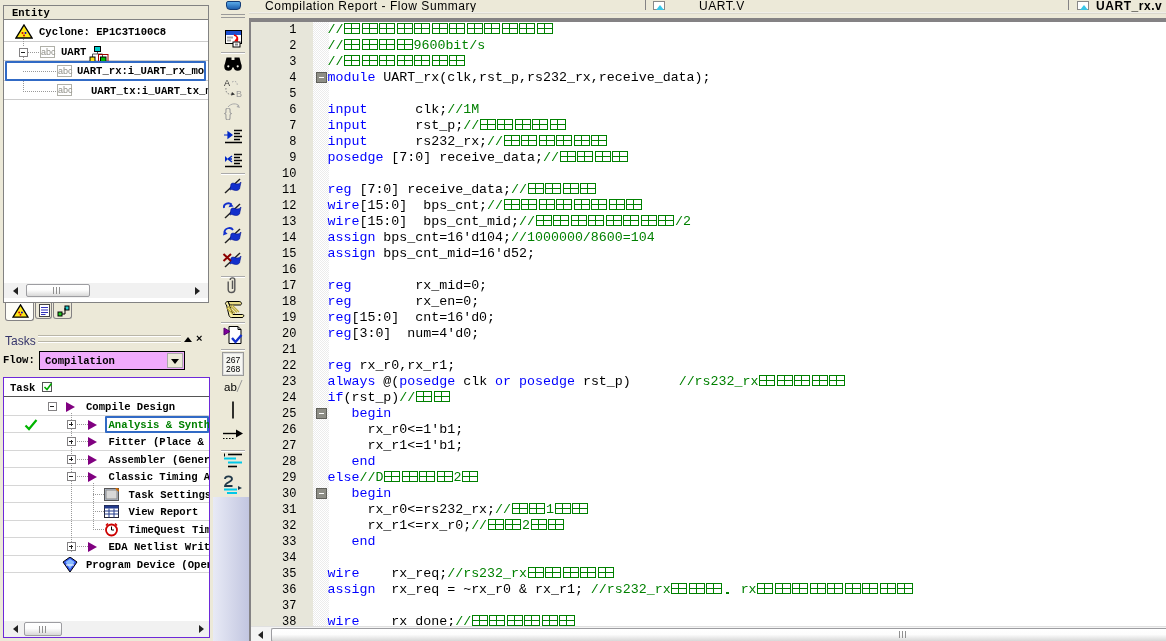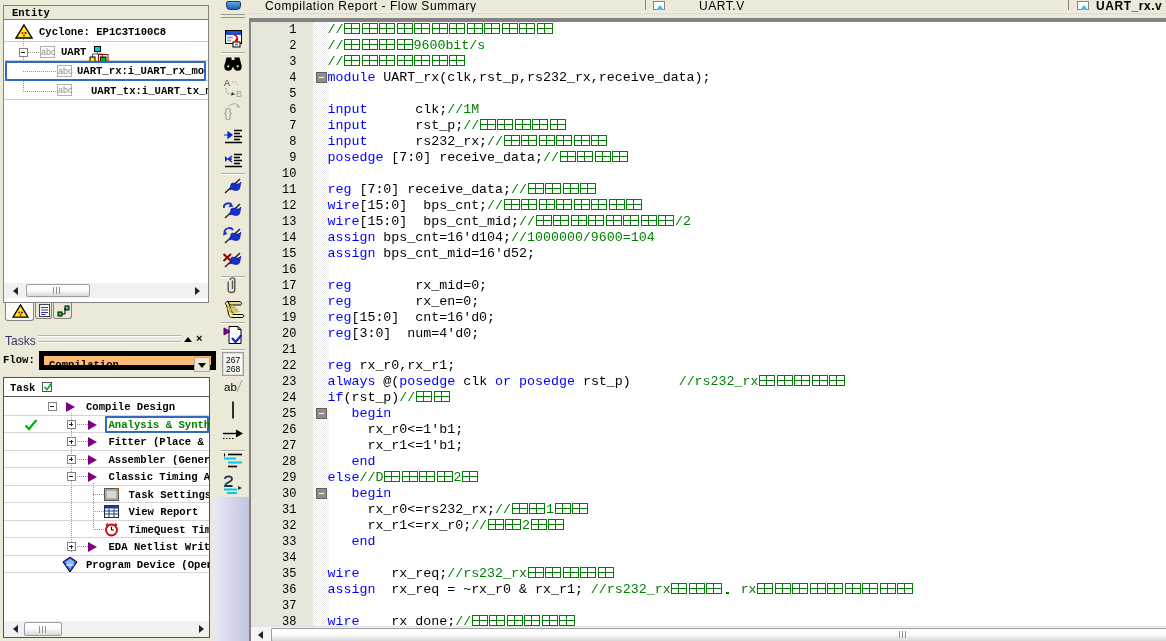--- a/index.html
+++ b/index.html
@@ -38,21 +38,21 @@
 .sbthumb{position:absolute;border:1px solid #9d9da1;border-radius:2px;background:linear-gradient(#fff,#fdfdfd 45%,#d8d8d8)}
 .grip3{position:absolute;width:8px;height:7px;background-image:repeating-linear-gradient(90deg,#909090 0 1px,transparent 1px 3px)}
 .arr{position:absolute;width:0;height:0}
 .navtab{position:absolute;background:#ece9d8;border:1px solid #848284;border-top:none;border-radius:0 0 3px 3px}
 
 #taskstitle{left:0;top:331px;width:212px;height:18px}
 #taskstitle .t{position:absolute;left:5px;top:3px;font:12px "Liberation Sans",sans-serif;color:#35356b}
 #taskstitle .g{position:absolute;left:38px;top:4px;width:143px;height:7px;
  border-top:1px solid #b9b6a8;border-bottom:1px solid #b9b6a8;box-shadow:inset 0 1px 0 #fff,0 1px 0 #fff}
 #flowrow .lbl{position:absolute;left:3px;top:3px;font:bold 10.6px "Liberation Mono",monospace}
-#combo{position:absolute;left:39px;top:0;width:177px;height:19px;background:#fdba74;border:5px solid #000000}
+#combo{position:absolute;left:39px;top:0;width:146px;height:19px;background:#f0abfc;border:1px solid #000000}
 #combo .cv{position:absolute;left:5px;top:3px;font:bold 10.6px "Liberation Mono",monospace}
 #combo .btn{position:absolute;right:1px;top:1px;width:16px;height:15px;background:#ece9d8;border:1px solid #aaa}
 #tasktbl{left:3px;top:377px;width:207px;height:261px;background:#fff;border:1px solid #6d28d9;overflow:hidden}
 #tasktbl .hd{height:19px;background:#fff;border-bottom:1px solid #555;font:bold 10.6px "Liberation Mono",monospace;padding:3px 0 0 6px}
 .trow{position:absolute;left:0;width:205px;height:17.55px;border-bottom:1px solid #d6d6d6;background:#fff}
 .ttxt{position:absolute;top:3px;font:bold 10.6px "Liberation Mono",monospace;white-space:nowrap}
 .play{position:absolute;width:0;height:0;border-left:9px solid #800080;border-top:5px solid transparent;border-bottom:5px solid transparent}
 
 #tbcol{left:217px;top:12px;width:32px;height:485px;background:#ece9d8}
 #tblav{left:213px;top:497px;width:36px;height:144px;background:linear-gradient(90deg,#e8eaf6,#c2c6e0)}
@@ -406,21 +406,21 @@
 <b>module</b> UART_rx(clk,rst_p,rs232_rx,receive_data);
 
 <b>input</b>      clk;<i>//1M</i>
 <b>input</b>      rst_p;<i>//<s class="j"></s><s class="j"></s><s class="j"></s><s class="j"></s><s class="j"></s></i>
 <b>input</b>      rs232_rx;<i>//<s class="j"></s><s class="j"></s><s class="j"></s><s class="j"></s><s class="j"></s><s class="j"></s></i>
 <b>posedge</b> [7:0] receive_data;<i>//<s class="j"></s><s class="j"></s><s class="j"></s><s class="j"></s></i>
 
 <b>reg</b> [7:0] receive_data;<i>//<s class="j"></s><s class="j"></s><s class="j"></s><s class="j"></s></i>
 <b>wire</b>[15:0]  bps_cnt;<i>//<s class="j"></s><s class="j"></s><s class="j"></s><s class="j"></s><s class="j"></s><s class="j"></s><s class="j"></s><s class="j"></s></i>
 <b>wire</b>[15:0]  bps_cnt_mid;<i>//<s class="j"></s><s class="j"></s><s class="j"></s><s class="j"></s><s class="j"></s><s class="j"></s><s class="j"></s><s class="j"></s>/2</i>
-<b>assign</b> bps_cnt=16'd104;<i>//1000000/9600=104</i>
+<b>assign</b> bps_cnt=16'd104;<i>//1000000/8600=104</i>
 <b>assign</b> bps_cnt_mid=16'd52;
 
 <b>reg</b>        rx_mid=0;
 <b>reg</b>        rx_en=0;
 <b>reg</b>[15:0]  cnt=16'd0;
 <b>reg</b>[3:0]  num=4'd0;
 
 <b>reg</b> rx_r0,rx_r1;
 <b>always</b> @(<b>posedge</b> clk <b>or</b> <b>posedge</b> rst_p)      <i>//rs232_rx<s class="j"></s><s class="j"></s><s class="j"></s><s class="j"></s><s class="j"></s></i>
 <b>if</b>(rst_p)<i>//<s class="j"></s><s class="j"></s></i>

